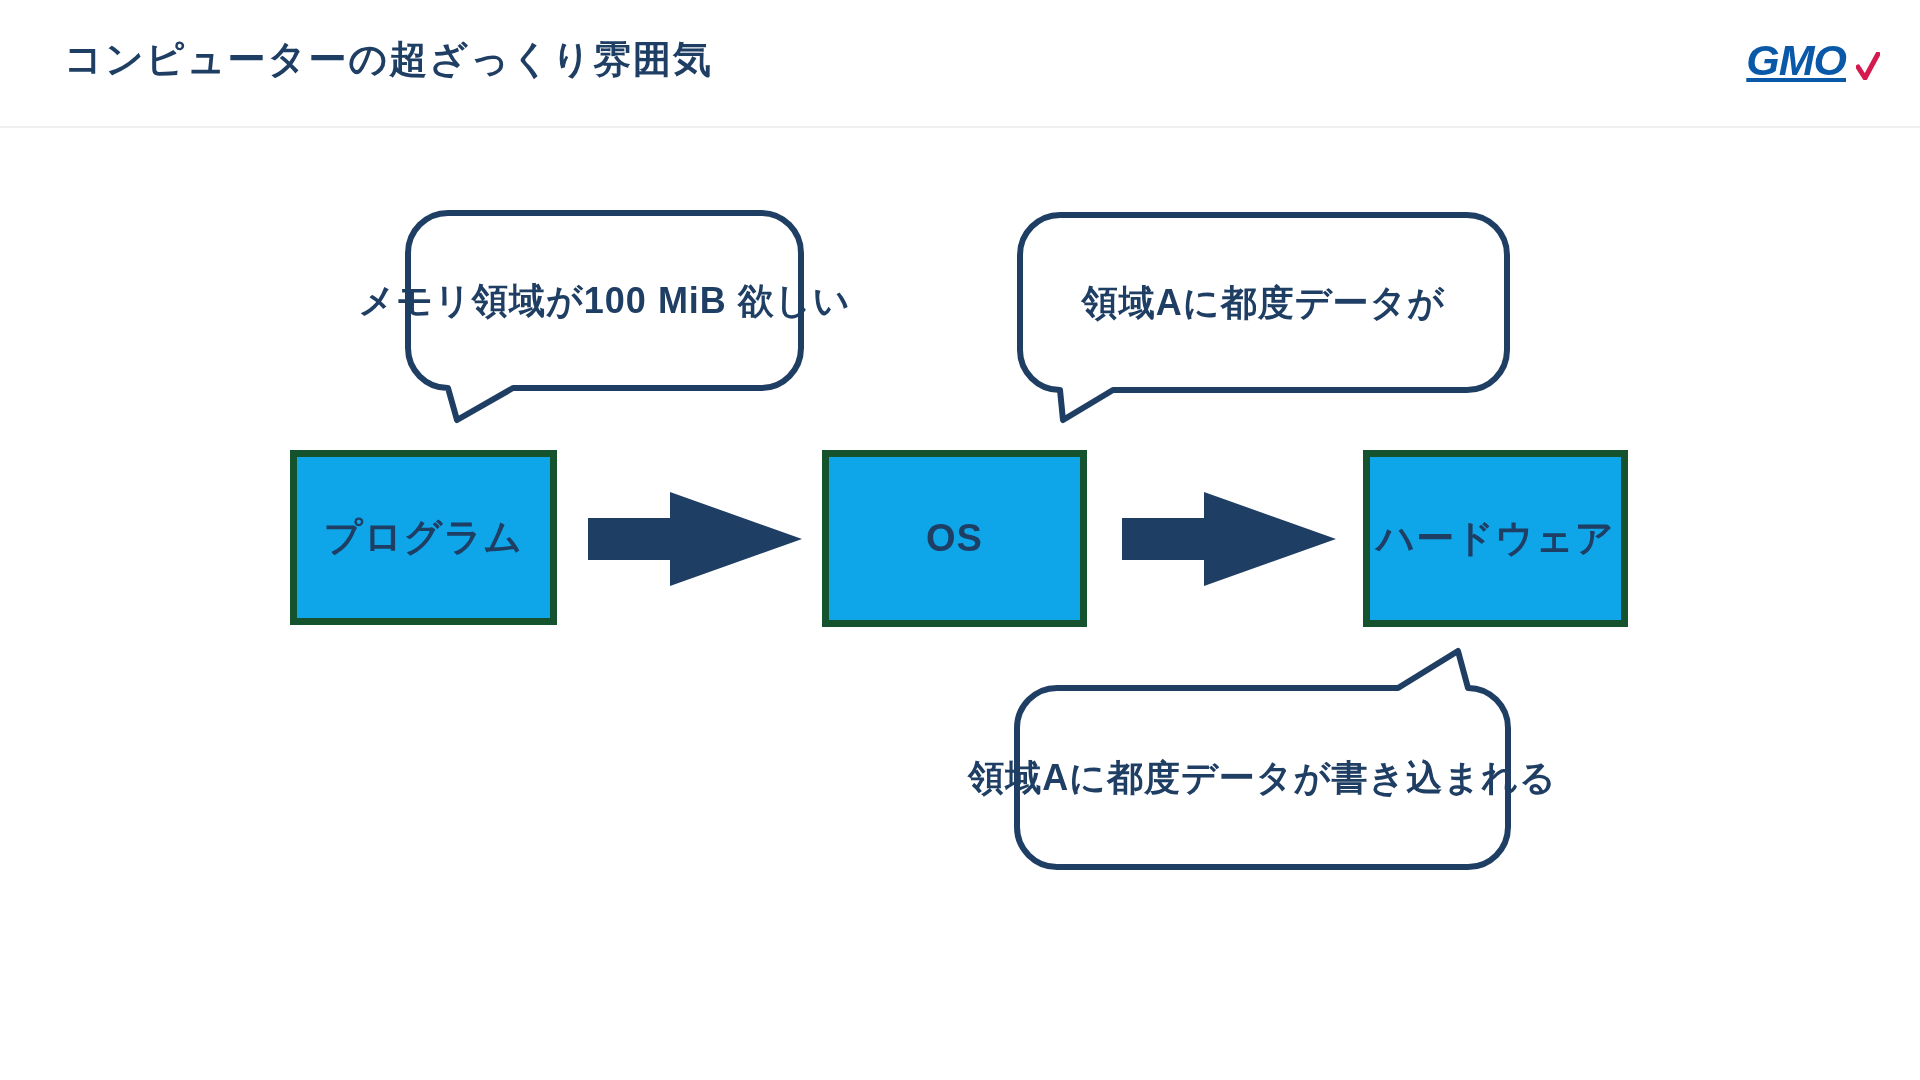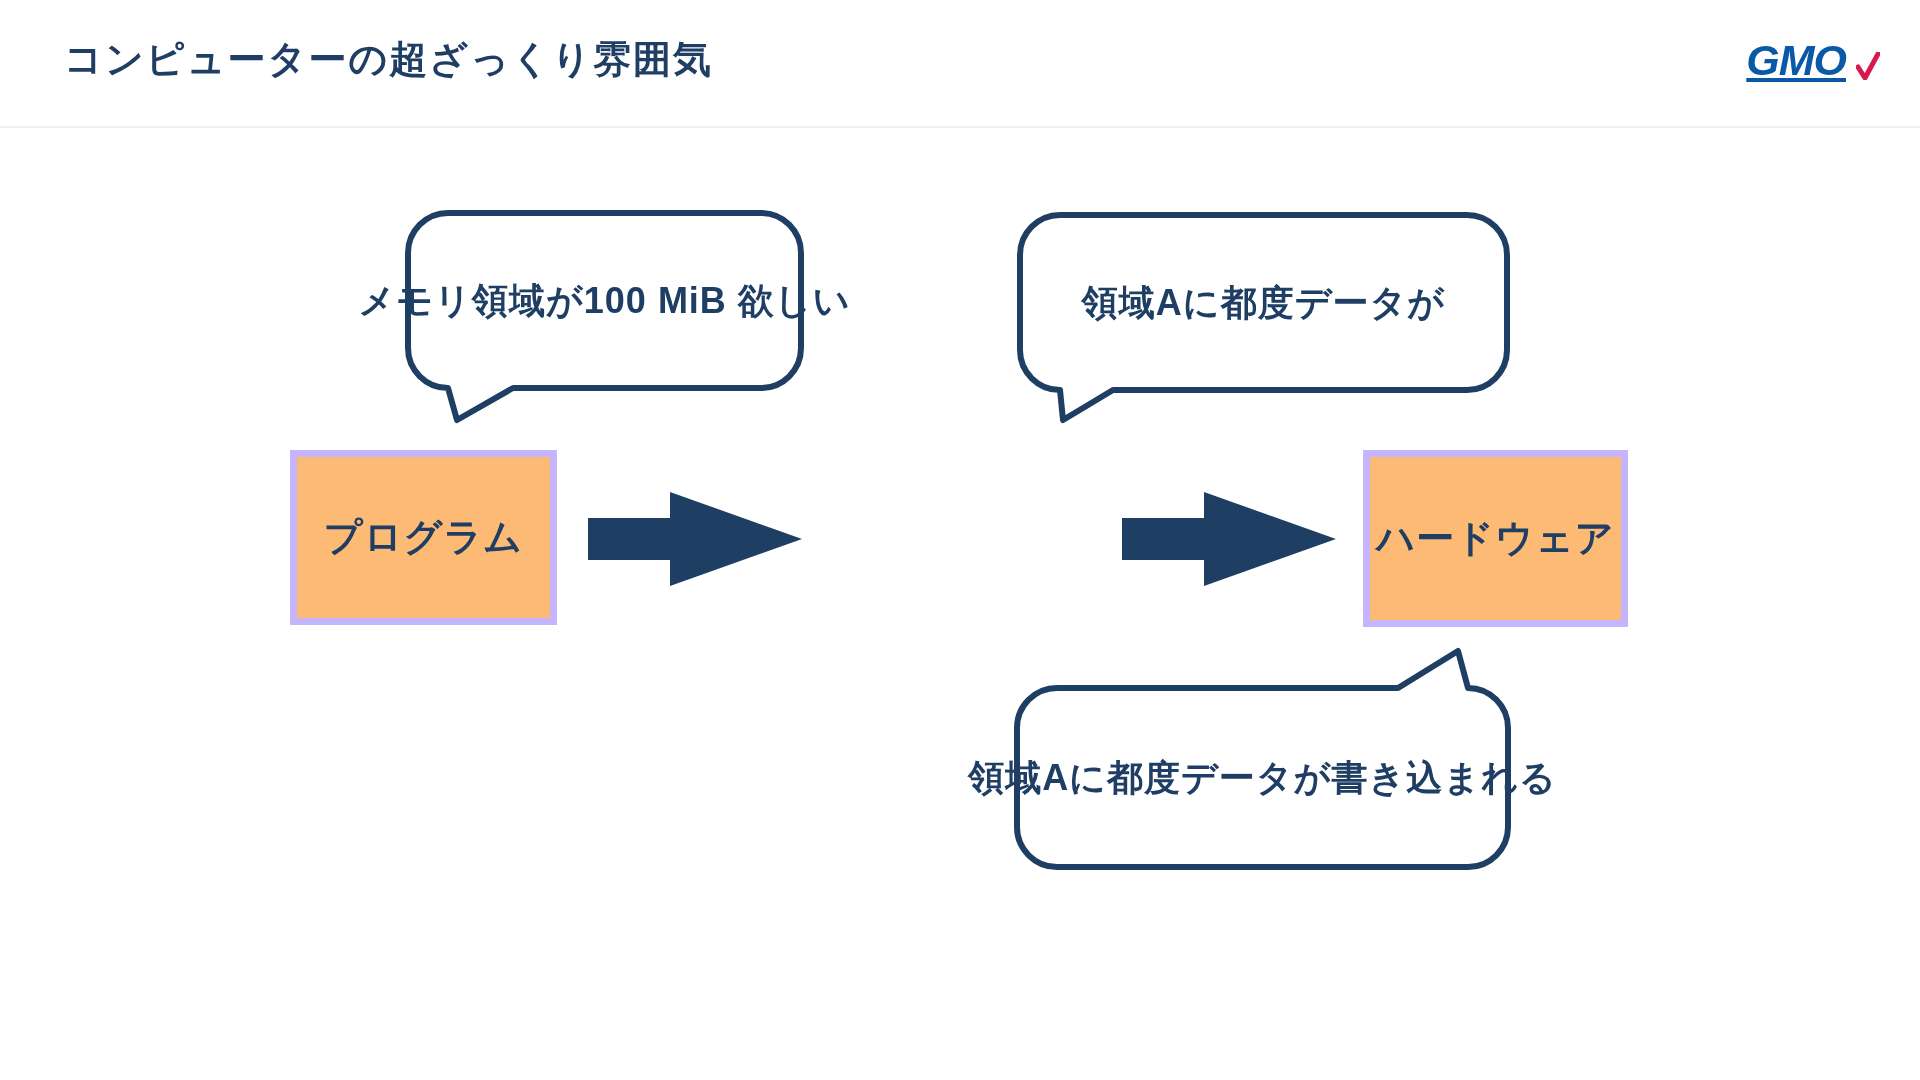--- a/index.html
+++ b/index.html
@@ -28,21 +28,21 @@
   .logo-check { margin:10px 2px 0 10px; }
   .logo-flatt {
     font-size:42px; font-weight:bold; font-style:italic; color:#d61a4f;
     letter-spacing:-1px;
   }
   .shapes { position:absolute; left:0; top:0; width:1920px; height:1080px; }
   .bubble-path { fill:#ffffff; stroke:#1f3e64; stroke-width:6; stroke-linejoin:round; }
   .arrow-poly { fill:#1f3e64; }
   .node {
     position:absolute; box-sizing:border-box;
-    border:7px solid #c4b5fd; background:#fdba74;
+    border:7px solid #14532d; background:#0ea5e9;
     display:flex; align-items:center; justify-content:center;
   }
   .node-label {
     font-size:38px; font-weight:bold; color:#1f3e64; letter-spacing:1px;
     white-space:nowrap;
   }
   .bubble-text {
     position:absolute; display:flex; flex-direction:row;
     align-items:center; justify-content:center; text-align:center;
     font-size:36px; font-weight:bold; color:#1f3e64;
@@ -69,20 +69,23 @@
     <path class="bubble-path" d="M 448 213 H 761 A 40 40 0 0 1 801 253 V 348 A 40 40 0 0 1 761 388 H 513 L 457 420 L 448 388 A 40 40 0 0 1 408 348 V 253 A 40 40 0 0 1 448 213 Z"></path>
     <path class="bubble-path" d="M 1060 215 H 1467 A 40 40 0 0 1 1507 255 V 350 A 40 40 0 0 1 1467 390 H 1113 L 1063 420 L 1060 390 A 40 40 0 0 1 1020 350 V 255 A 40 40 0 0 1 1060 215 Z"></path>
     <path class="bubble-path" d="M 1057 688 H 1398 L 1458 651 L 1468 688 A 40 40 0 0 1 1508 728 V 827 A 40 40 0 0 1 1468 867 H 1057 A 40 40 0 0 1 1017 827 V 728 A 40 40 0 0 1 1057 688 Z"></path>
     <polygon class="arrow-poly" points="588,518 670,518 670,492 802,539 670,586 670,560 588,560"></polygon>
     <polygon class="arrow-poly" points="1122,518 1204,518 1204,492 1336,539 1204,586 1204,560 1122,560"></polygon>
   </svg>
 
   <div class="node" style="left:290px; top:450px; width:267px; height:175px;">
     <span class="node-label">プログラム</span>
   </div>
+  <div class="node" style="left:822px; top:450px; width:265px; height:177px;">
+    <span class="node-label">OS</span>
+  </div>
   <div class="node" style="left:1363px; top:450px; width:265px; height:177px;">
     <span class="node-label">ハードウェア</span>
   </div>
 
   <div class="bubble-text" style="left:408px; top:213px; width:393px; height:175px;">
     <span>メモリ領域が</span>
     <span>100 MiB 欲しい</span>
   </div>
   <div class="bubble-text" style="left:1020px; top:215px; width:487px; height:175px;">
     <span>領域Aに都度データが</span>

